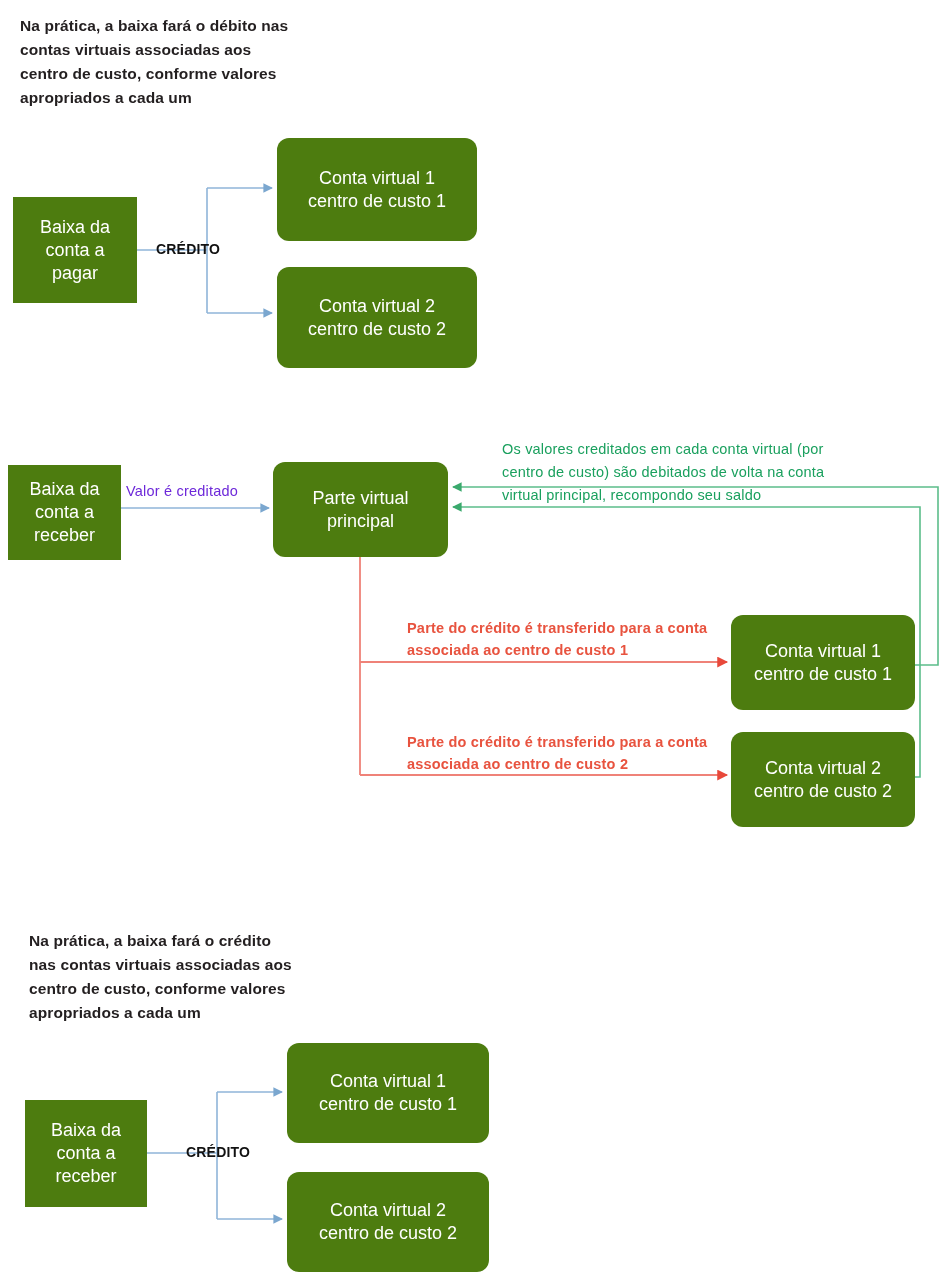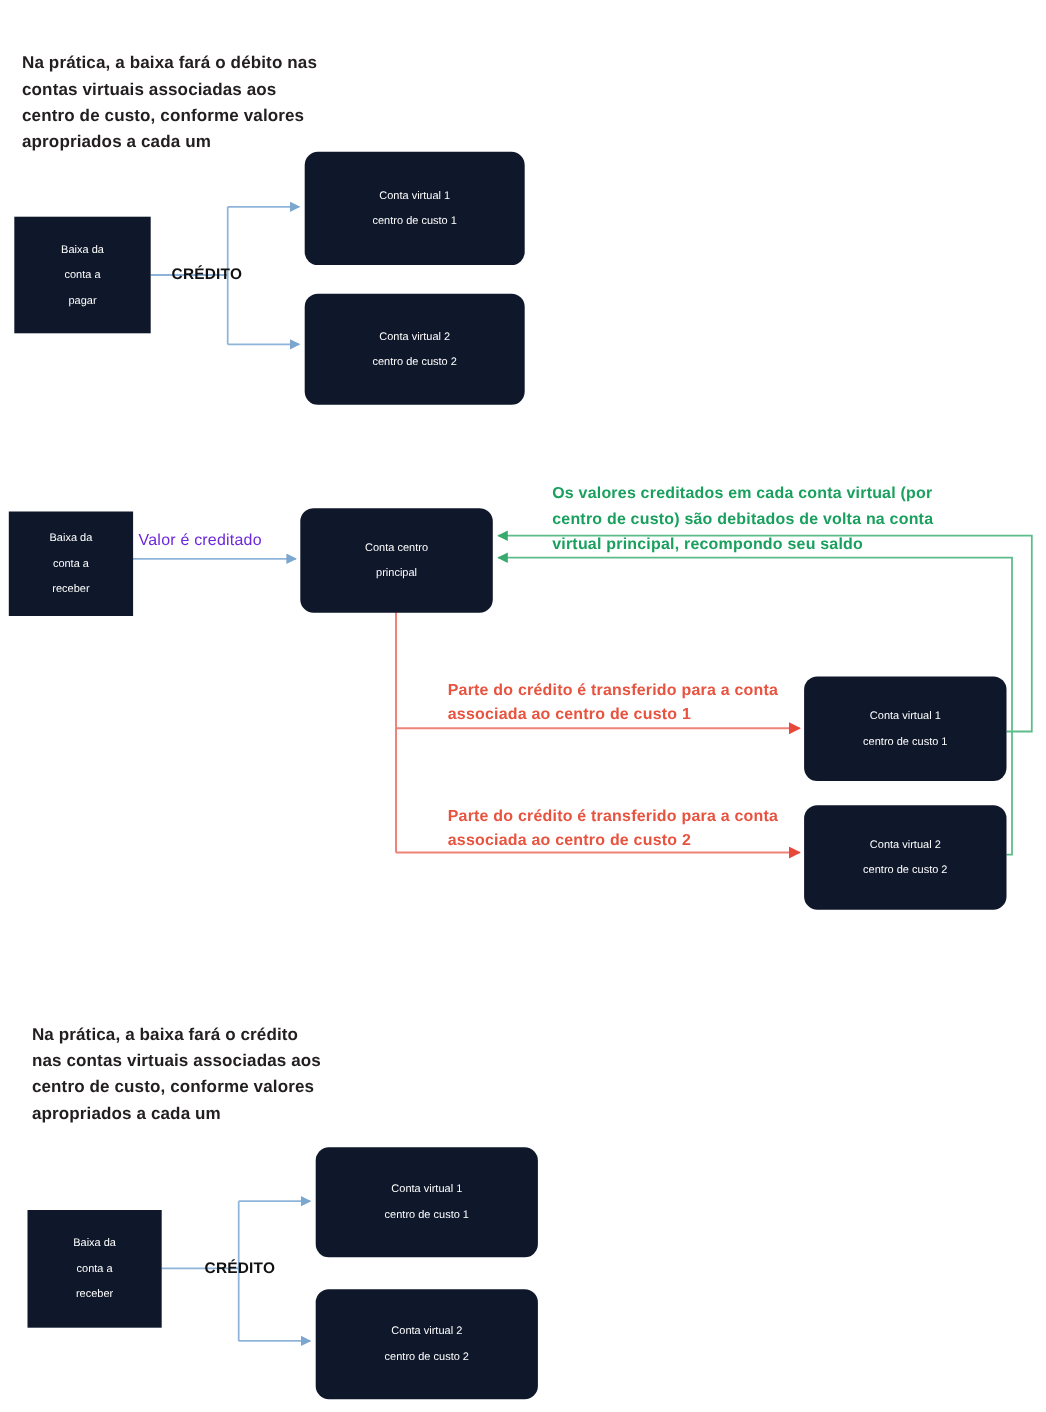--- a/index.html
+++ b/index.html
@@ -29,27 +29,27 @@
     position: absolute;
     color: #231f20;
     font-size: 15.5px;
     line-height: 24px;
     font-weight: 600;
     letter-spacing: 0.1px;
     white-space: pre-line;
   }
   .box {
     position: absolute;
-    background: #0f172a;
+    background: #4d7c0f;
     color: #ffffff;
     display: flex;
     align-items: center;
     justify-content: center;
     text-align: center;
-    font-size: 10px;
+    font-size: 18px;
     line-height: 23px;
     font-weight: 400;
     white-space: pre-line;
     box-sizing: border-box;
   }
   .box.sq {
     border-radius: 0;
   }
   .box.rnd {
     border-radius: 12px;
@@ -70,21 +70,21 @@
   .edge-label.red {
     color: #e8533f;
     font-weight: 600;
     font-size: 14.5px;
     line-height: 22px;
     white-space: pre-line;
     margin-left: 33px;
   }
   .edge-label.green {
     color: #1aa05e;
-    font-weight: 700;
+    font-weight: 400;
     font-size: 14.5px;
     line-height: 23px;
     white-space: pre-line;
   }
 </style>
 </head>
 <body>
 
 <div id="canvas">
 
@@ -124,21 +124,21 @@
     </g>
 
     <g>
       <path d="M147,1153 L217,1153" fill="none" stroke="#8fb4d9" stroke-width="1.6"></path>
       <path d="M217,1092 L217,1219" fill="none" stroke="#8fb4d9" stroke-width="1.6"></path>
       <path d="M217,1092 L282,1092" fill="none" stroke="#8fb4d9" stroke-width="1.6" marker-end="url(#ah-blue)"></path>
       <path d="M217,1219 L282,1219" fill="none" stroke="#8fb4d9" stroke-width="1.6" marker-end="url(#ah-blue)"></path>
     </g>
   </svg>
 
-  <div class="note" style="left:20px; top:14px; width:380px;margin-top:32px;">Na prática, a baixa fará o débito nas
+  <div class="note" style="left:20px; top:14px; width:380px;">Na prática, a baixa fará o débito nas
 contas virtuais associadas aos
 centro de custo, conforme valores
 apropriados a cada um</div>
 
   <div class="box sq" style="left:13px; top:197px; width:124px; height:106px;">Baixa da
 conta a
 pagar</div>
 
   <div class="edge-label" style="left:156px; top:241px;">CRÉDITO</div>
 
@@ -147,21 +147,21 @@
 
   <div class="box rnd" style="left:277px; top:267px; width:200px; height:101px;">Conta virtual 2
 centro de custo 2</div>
 
   <div class="box sq" style="left:8px; top:465px; width:113px; height:95px;">Baixa da
 conta a
 receber</div>
 
   <div class="edge-label plain" style="left:126px; top:483px;">Valor é creditado</div>
 
-  <div class="box rnd" style="left:273px; top:462px; width:175px; height:95px;">Conta centro
+  <div class="box rnd" style="left:273px; top:462px; width:175px; height:95px;">Parte virtual
 principal</div>
 
   <div class="edge-label green" style="left:502px; top:438px; width:430px;">Os valores creditados em cada conta virtual (por
 centro de custo) são debitados de volta na conta
 virtual principal, recompondo seu saldo</div>
 
   <div class="edge-label red" style="left:374px; top:617px; width:360px;">Parte do crédito é transferido para a conta
 associada ao centro de custo 1</div>
 
   <div class="edge-label red" style="left:374px; top:731px; width:360px;">Parte do crédito é transferido para a conta

